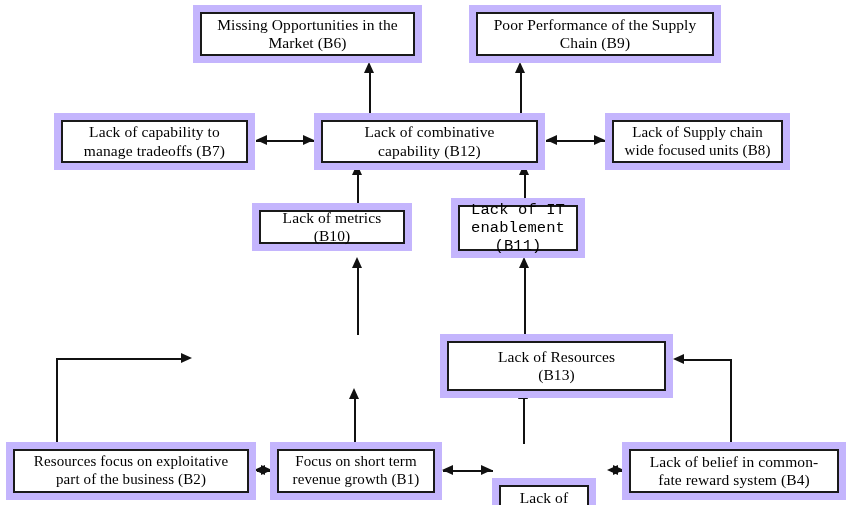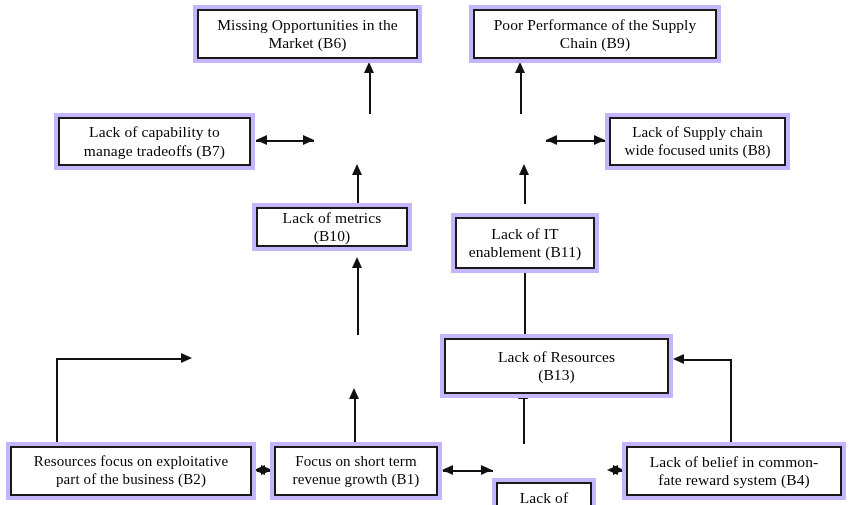--- a/index.html
+++ b/index.html
@@ -14,21 +14,21 @@
     height: 505px;
     background: #ffffff;
     font-family: "Liberation Serif", "DejaVu Serif", serif;
     overflow: hidden;
   }
   
   .node {
     position: absolute;
     box-sizing: border-box;
     background: #ffffff;
-    border: 4px solid #c4b5fd;
+    border: 7px solid #c4b5fd;
     padding: 0;
     z-index: 3;
   }
   .node-inner {
     width: 100%;
     height: 100%;
     box-sizing: border-box;
     border: 2px solid #1a1a1a;
     background: #ffffff;
     display: flex;
@@ -148,36 +148,42 @@
     </div>
   </div>
 
   <div class="node" style="left:54px; top:113px; width:201px; height:57px;">
     <div class="node-inner">
       <span class="node-label">Lack of capability to
 manage tradeoffs (B7)</span>
     </div>
   </div>
 
+  <div class="node" style="left:314px; top:113px; width:231px; height:57px;">
+    <div class="node-inner">
+      <span class="node-label">Lack of combinative
+capability (B12)</span>
+    </div>
+  </div>
 
   <div class="node" style="left:605px; top:113px; width:185px; height:57px;">
     <div class="node-inner">
       <span class="node-label small">Lack of Supply chain
 wide focused units (B8)</span>
     </div>
   </div>
 
   <div class="node" style="left:252px; top:203px; width:160px; height:48px;">
     <div class="node-inner">
       <span class="node-label">Lack of metrics
 (B10)</span>
     </div>
   </div>
 
-  <div class="node" style="left:451px; top:213px; width:148px; height:60px;">
+  <div class="node" style="left:451px; top:198px; width:134px; height:60px;font-family:Liberation Mono, monospace;">
     <div class="node-inner">
       <span class="node-label">Lack of IT
 enablement (B11)</span>
     </div>
   </div>
 
 
   <div class="node" style="left:440px; top:334px; width:233px; height:64px;">
     <div class="node-inner">
       <span class="node-label">Lack of Resources

